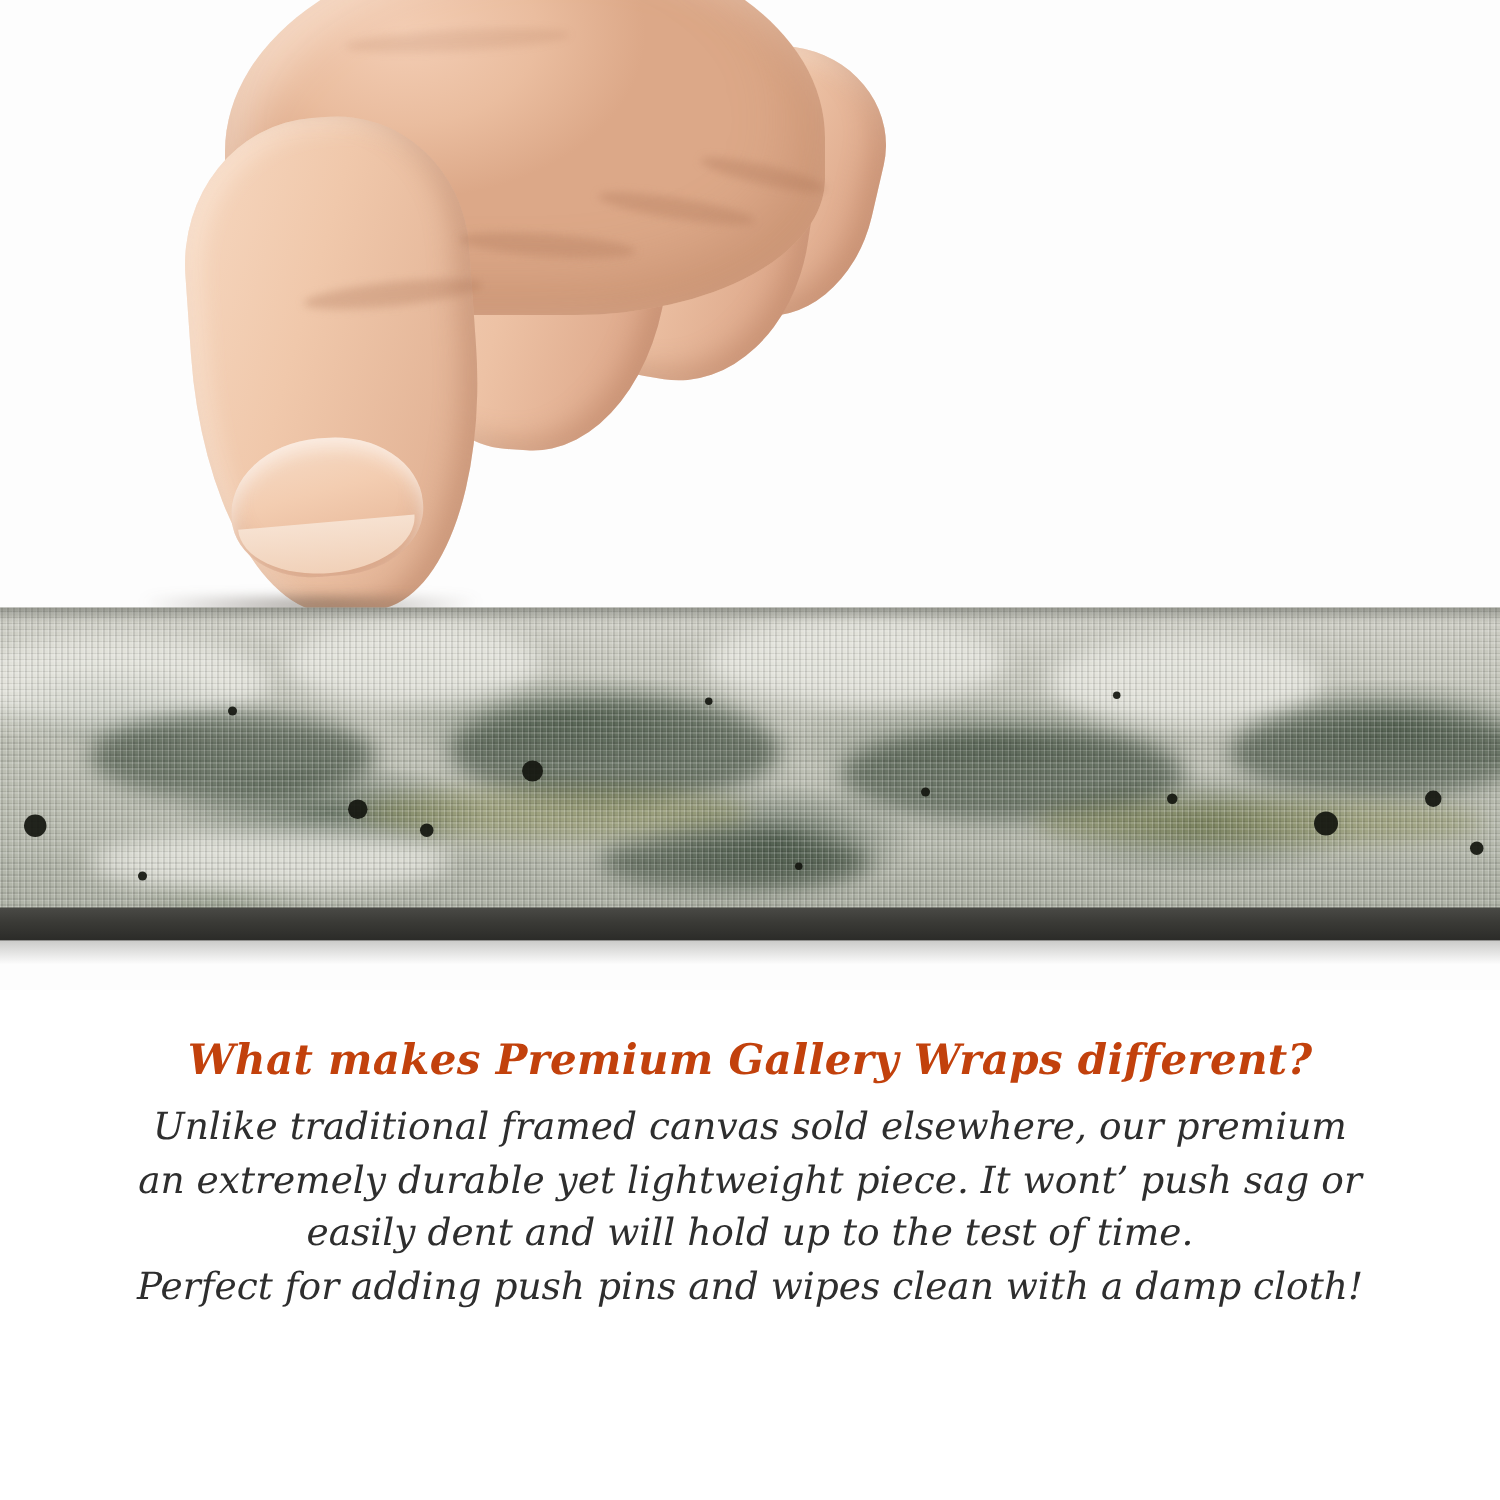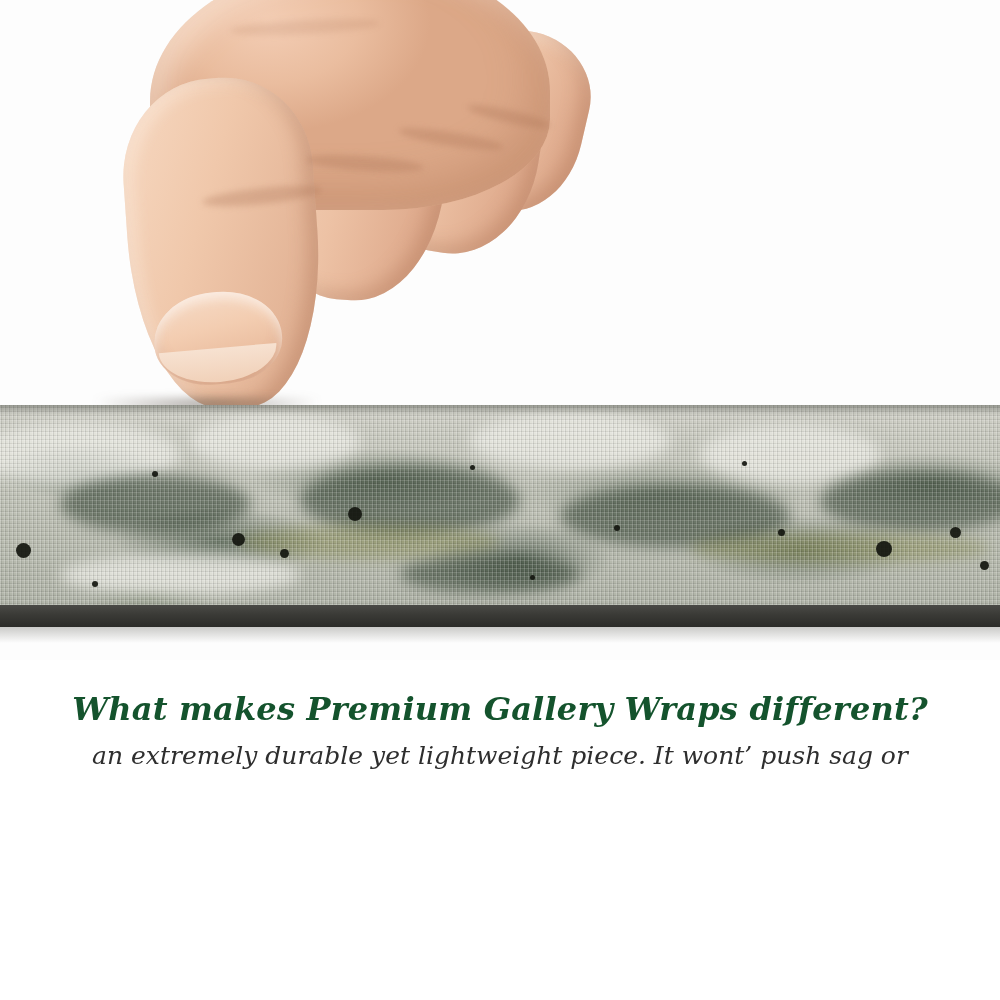--- a/index.html
+++ b/index.html
@@ -194,25 +194,25 @@
     position: absolute;
     left: 0;
     top: 690px;
     width: 1000px;
     text-align: center;
     font-family: "DejaVu Serif", serif;
     color: #2b2b2b;
   }
   .caption h2 {
     margin: 0 0 10px 0;
-    font-size: 32px;
+    font-size: 28px;
     font-style: italic;
     font-weight: 700;
     letter-spacing: .2px;
-    color: #14532d;
+    color: #c2410c;
   }
   .caption p {
     margin: 0;
     font-size: 25px;
     font-style: italic;
     font-weight: 400;
     line-height: 1.42;
     color: #2e2e2e;
   }
   .caption .line { display: block; }
@@ -274,17 +274,20 @@
     </div>
 
     <div class="strip-top-shadow"></div>
     <div class="strip-bottom-edge"></div>
     <div class="strip-shadow"></div>
   </div>
 
   <div class="caption">
     <h2>What makes Premium Gallery Wraps different?</h2>
     <p>
+      <span class="line">Unlike traditional framed canvas sold elsewhere, our premium</span>
       <span class="line">an extremely durable yet lightweight piece. It wont’ push sag or</span>
+      <span class="line">easily dent and will hold up to the test of time.</span>
+      <span class="line">Perfect for adding push pins and wipes clean with a damp cloth!</span>
     </p>
   </div>
 
 </div>
 
 </body></html>

